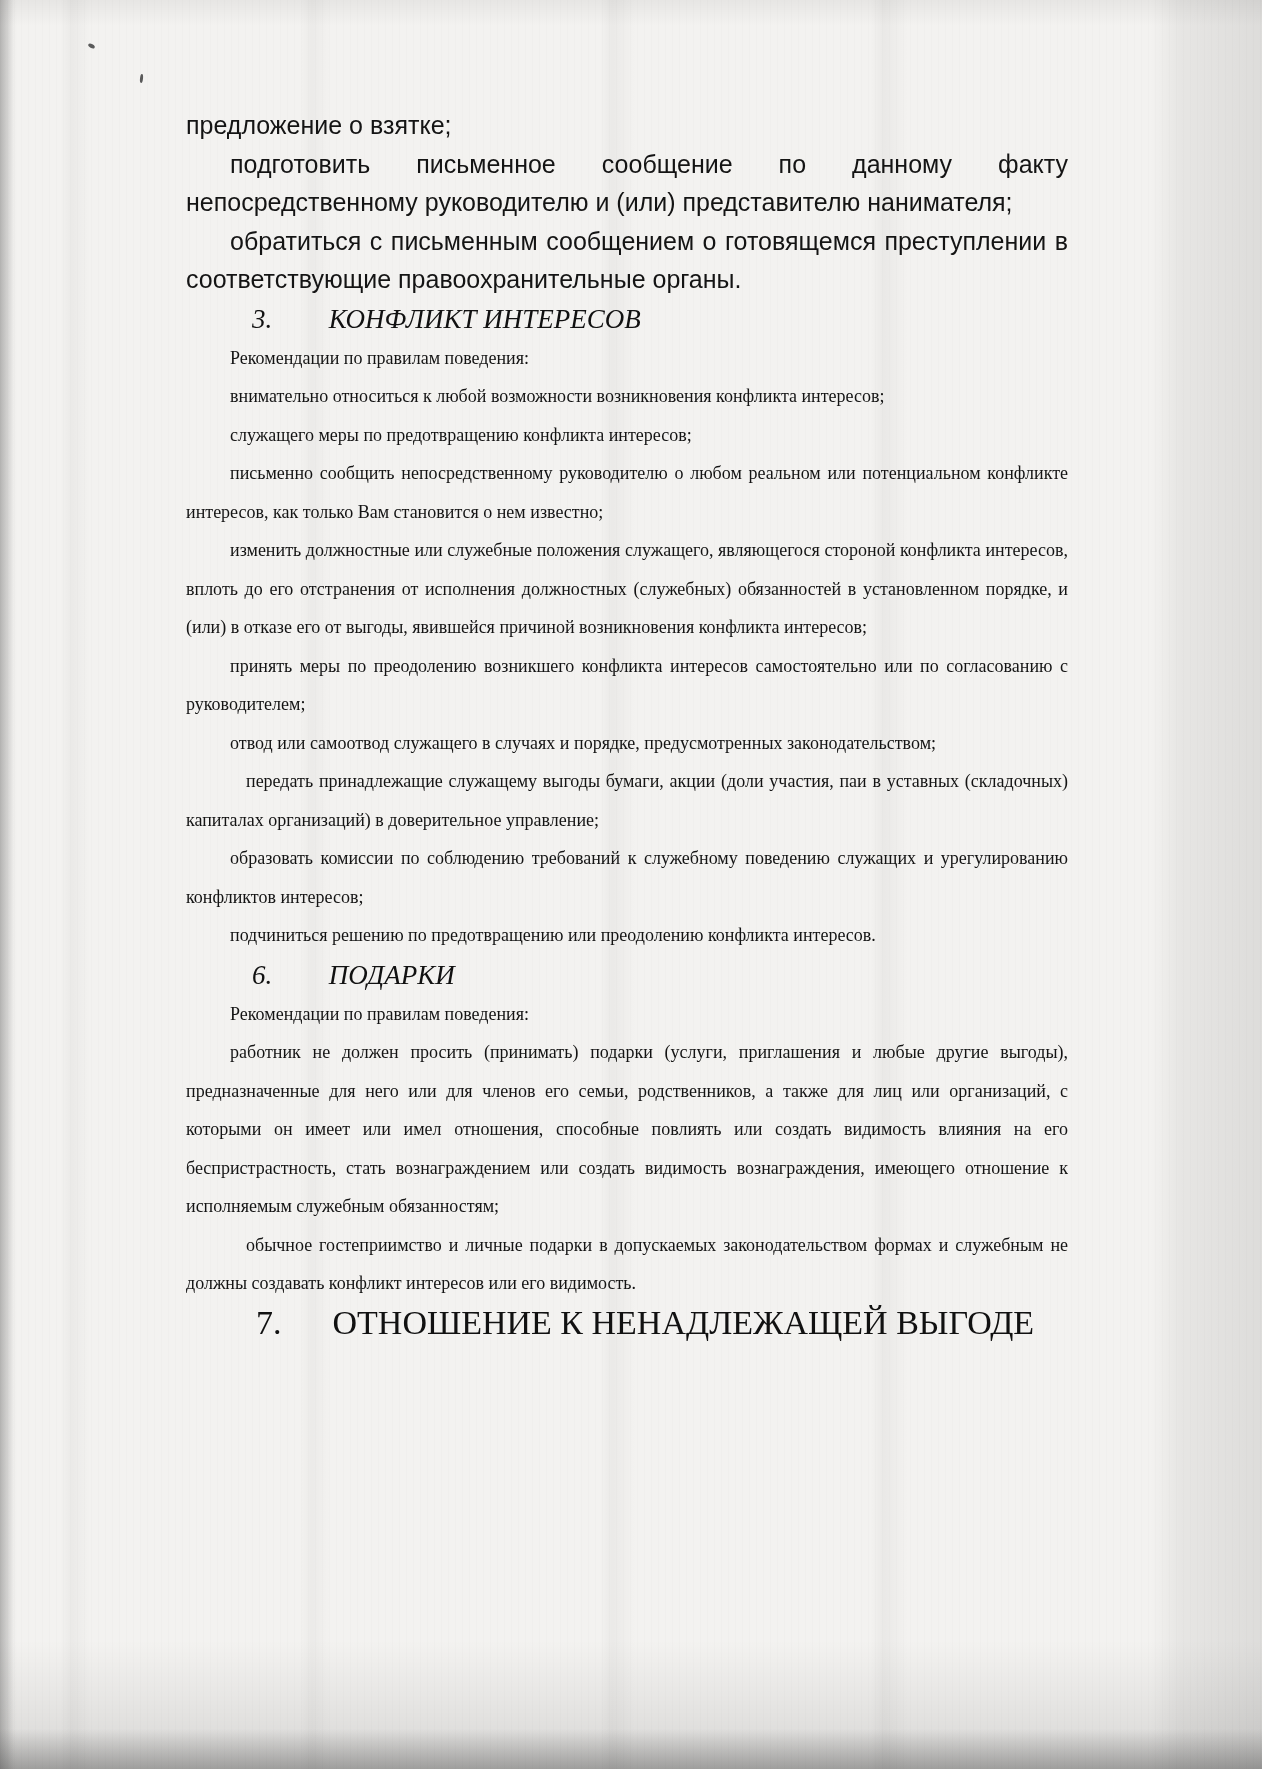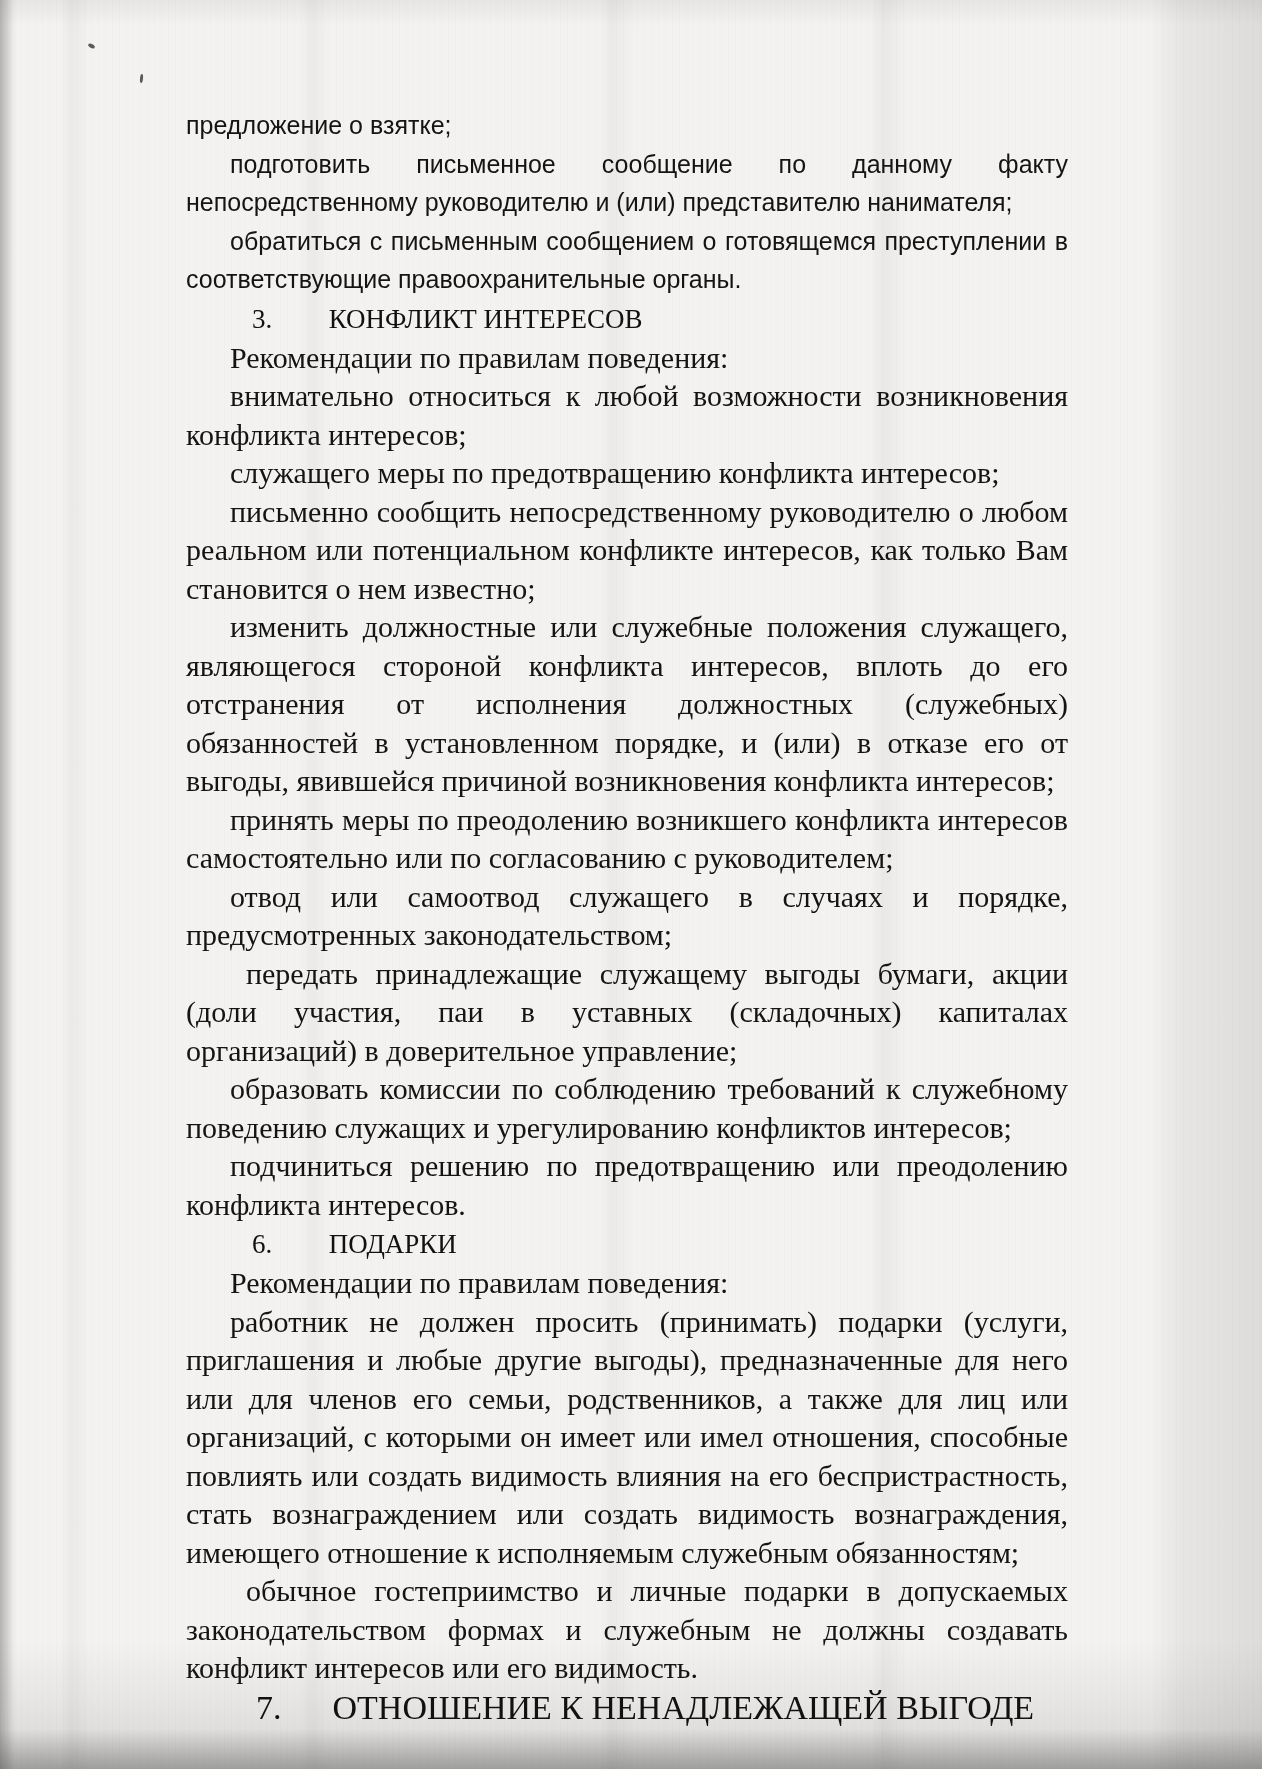--- a/index.html
+++ b/index.html
@@ -65,41 +65,42 @@
 
   .content {
     position: absolute;
     left: 186px;
     top: 106px;
     width: 882px;
     color: #111111;
   }
   p {
     margin: 0;
-    font-size: 30px;
+    font-size: 18px;
     line-height: 38.5px;
     text-align: justify;
     text-justify: inter-word;
     color: #141414;
   }
   p.indent {
     text-indent: 44px;
   }
   p.indent-wide {
     text-indent: 60px;
   }
   .sans {
     font-family: "Liberation Sans", sans-serif;
     font-size: 25px;
   }
   .heading-center {
     margin: 0;
     font-size: 27px;
     line-height: 40px;
     padding-left: 66px;
+    font-style: italic;
   }
   .heading-center .num {
     display: inline-block;
     min-width: 70px;
   }
   .last-heading {
     font-size: 34px;
     line-height: 40px;
     padding-left: 70px;
   }

